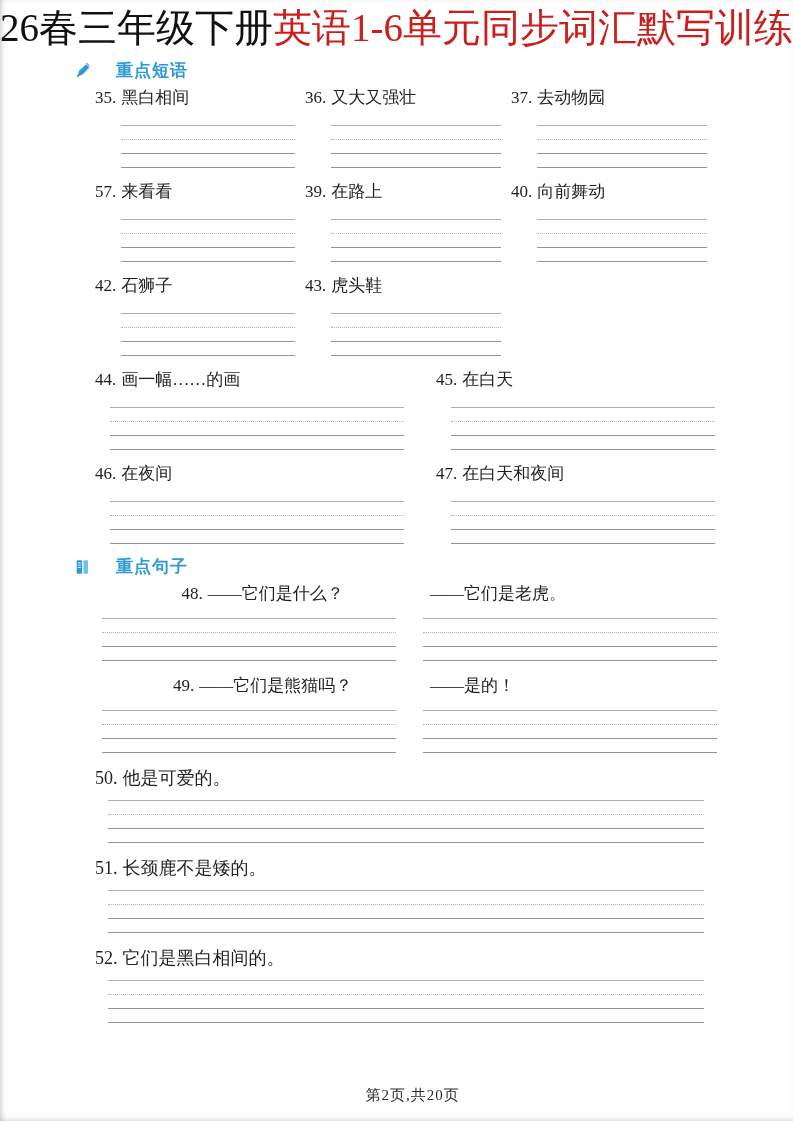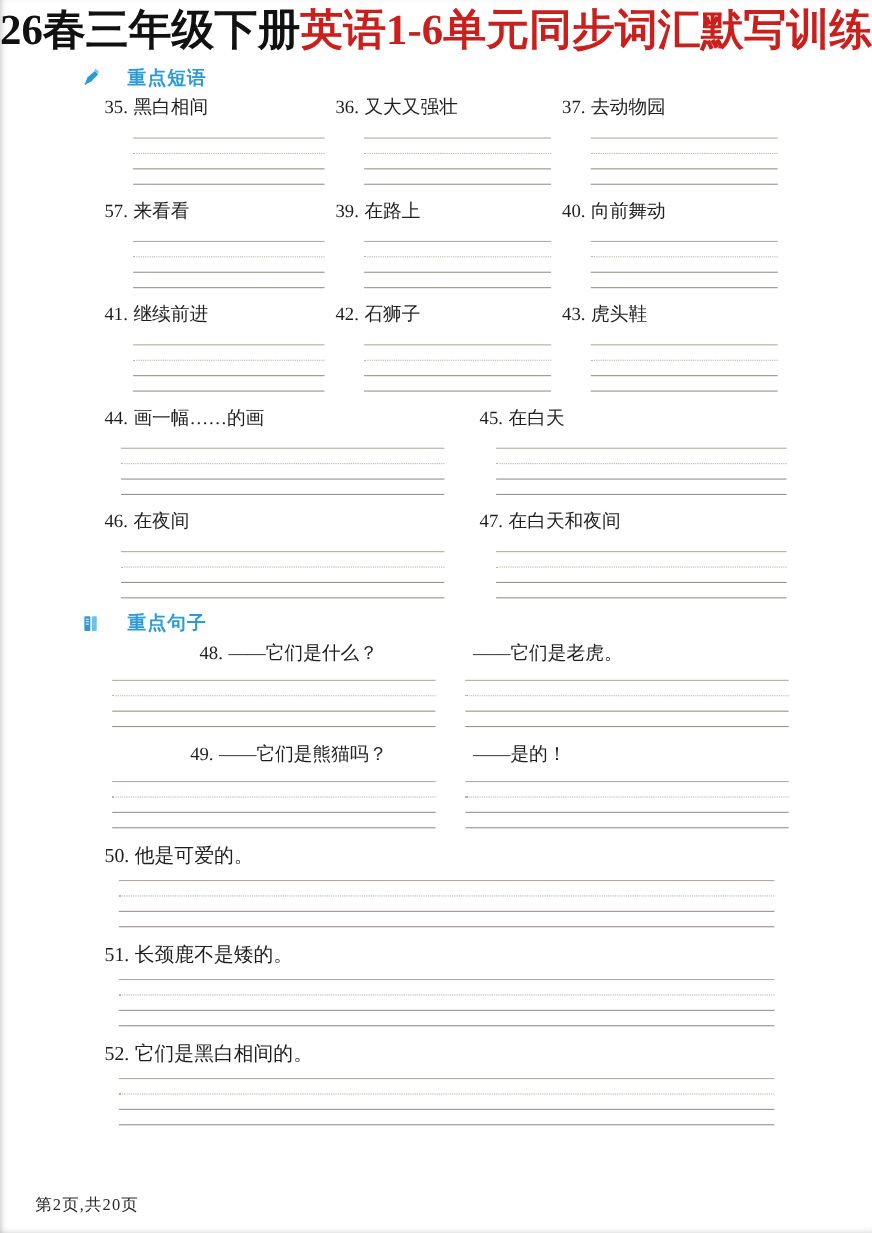--- a/index.html
+++ b/index.html
@@ -16,21 +16,21 @@
     background:#ffffff;
     box-shadow:inset 4px 0 7px -4px rgba(0,0,0,0.28), inset 0 -4px 7px -4px rgba(0,0,0,0.15);
   }
   
   .title{
     margin:0;
     padding-top:6px;
     text-align:center;
     font-size:39px;
     line-height:1.12;
-    font-weight:700;
+    font-weight:400;
     letter-spacing:0px;
     white-space:nowrap;
   }
   .t-black{color:#111111;}
   .t-red{color:#c9201d;}
   
   .sec-head{
     display:flex;
     align-items:center;
     gap:24px;
@@ -71,20 +71,21 @@
   .qa-left{width:335px;}
   .qa-grids{display:flex;gap:27px;margin-left:7px;}
   .qa-grids .wlines{flex:1;margin-top:12px;}
   .full-label{font-size:18px;height:24px;white-space:nowrap;}
   .srow .wlines.fullw{margin-left:13px;margin-right:13px;margin-top:10px;}
   
   .footer{
     position:absolute;
     left:0;right:0;
     bottom:16px;
+    text-align:center;
     font-size:15px;
     color:#2a2a2a;
     letter-spacing:1px;
     padding-left:32px;
   }
 </style>
 </head>
 <body>
 
 <div class="page">
@@ -131,25 +132,20 @@
               <div class="wl"></div>
               <div class="wl"></div>
             </div></div>
           <div class="pcell"><span class="plabel"><span class="pnum">40.</span><span>向前舞动</span></span><div class="wlines">
               <div class="wl dotted"></div>
               <div class="wl"></div>
               <div class="wl"></div>
             </div></div>
         </div>
         <div class="prow cols3">
-          <div class="pcell"><span class="plabel"><span class="pnum">41.</span><span>继续前进</span></span><div class="wlines">
-              <div class="wl dotted"></div>
-              <div class="wl"></div>
-              <div class="wl"></div>
-            </div></div>
           <div class="pcell"><span class="plabel"><span class="pnum">42.</span><span>石狮子</span></span><div class="wlines">
               <div class="wl dotted"></div>
               <div class="wl"></div>
               <div class="wl"></div>
             </div></div>
           <div class="pcell"><span class="plabel"><span class="pnum">43.</span><span>虎头鞋</span></span><div class="wlines">
               <div class="wl dotted"></div>
               <div class="wl"></div>
               <div class="wl"></div>
             </div></div>

